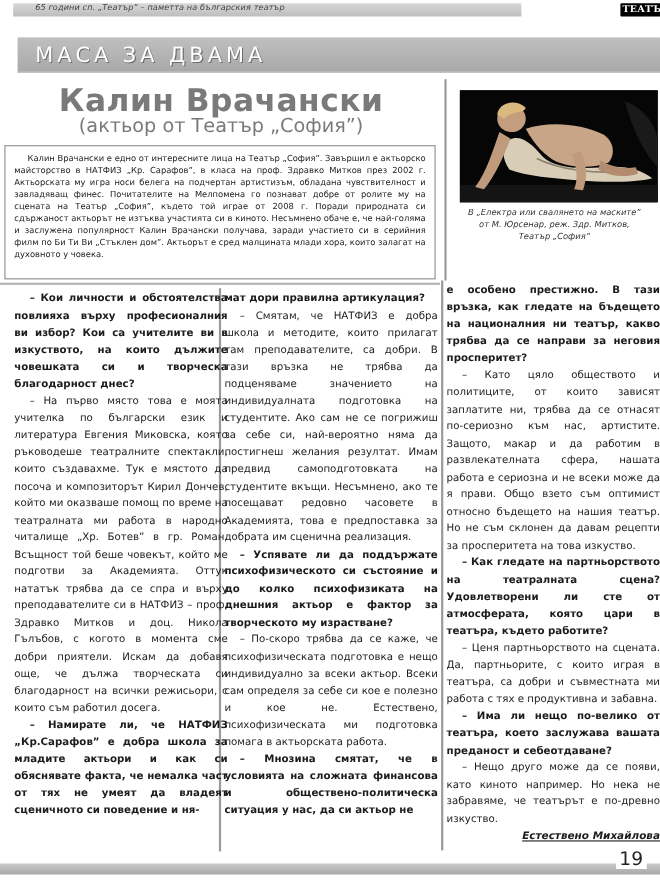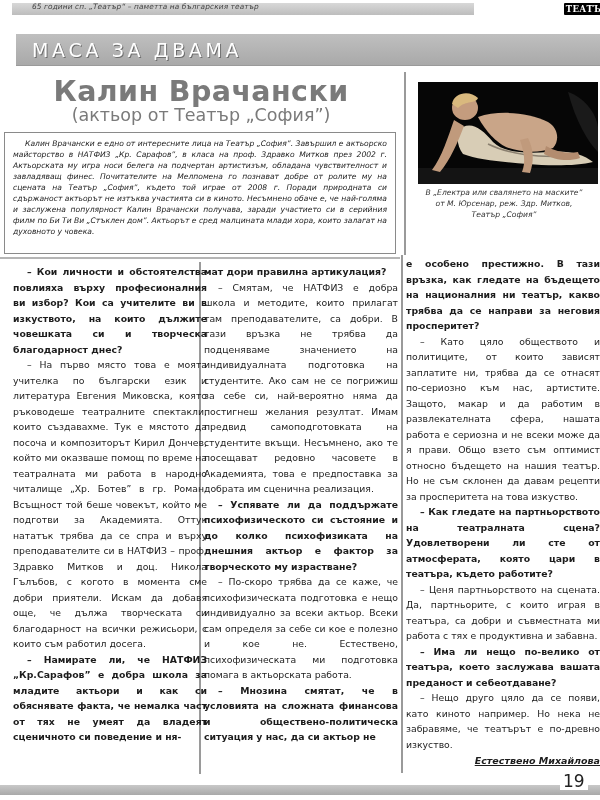--- a/index.html
+++ b/index.html
@@ -24,21 +24,21 @@
 
   
   .name-title { position: absolute; left: 0; top: 75px; width: 402px; text-align: center;
     font-size: 28.5px; font-weight: bold; color: #7a7a7a; letter-spacing: 0.4px; }
   .subtitle { position: absolute; left: 0; top: 105px; width: 402px; text-align: center;
     font-size: 17.5px; font-weight: normal; color: #7a7a7a; }
 
   
   .intro-box { position: absolute; left: 4px; top: 132px; width: 392px; height: 122px;
     border: 1px solid #8a8a8a; padding: 5px 8px 0 8px; }
-  .intro-text { font-size: 7.6px; font-style: italic; line-height: 11px; text-align: justify;
+  .intro-text { font-size: 7.6px; line-height: 11px; text-align: justify;
     text-indent: 12px; color: #222; }
 
   
   .vrule { position: absolute; width: 2px; background: #9a9a9a; }
 
   
   .photo { position: absolute; left: 418px; top: 82px; width: 180px; height: 102px; background: #050505;
     overflow: hidden; }
   .caption { position: absolute; left: 408px; top: 187px; width: 192px; text-align: center;
     font-size: 7.6px; font-style: italic; line-height: 11px; color: #333; }
@@ -126,18 +126,18 @@
   <p>– По-скоро трябва да се каже, че психофизическата подготовка е нещо индивидуално за всеки актьор. Всеки сам определя за себе си кое е полезно и кое не. Естествено, психофизическата ми подготовка помага в актьорската работа.</p>
   <p class="q">– Мнозина смятат, че в условията на сложната финансова и обществено-политическа ситуация у нас, да си актьор не</p>
 </div>
 
 <div class="col col3">
   <p class="q cont">е особено престижно. В тази връзка, как гледате на бъдещето на националния ни театър, какво трябва да се направи за неговия просперитет?</p>
   <p>– Като цяло обществото и политиците, от които зависят заплатите ни, трябва да се отнасят по-сериозно към нас, артистите. Защото, макар и да работим в развлекателната сфера, нашата работа е сериозна и не всеки може да я прави. Общо взето съм оптимист относно бъдещето на нашия театър. Но не съм склонен да давам рецепти за просперитета на това изкуство.</p>
   <p class="q">– Как гледате на партньорството на театралната сцена? Удовлетворени ли сте от атмосферата, която цари в театъра, където работите?</p>
   <p>– Ценя партньорството на сцената. Да, партньорите, с които играя в театъра, са добри и съвместната ми работа с тях е продуктивна и забавна.</p>
   <p class="q">– Има ли нещо по-велико от театъра, което заслужава вашата преданост и себеотдаване?</p>
-  <p>– Нещо друго цяло да се появи, като киното например. Но нека не забравяме, че театърът е по-древно изкуство.</p>
+  <p>– Нещо друго може да се появи, като киното например. Но нека не забравяме, че театърът е по-древно изкуство.</p>
   <div class="signature">Естествено Михайлова</div>
 </div>
 
 <div class="footer-bar"></div>
 <div class="page-number">19</div>
 
 </body></html>

